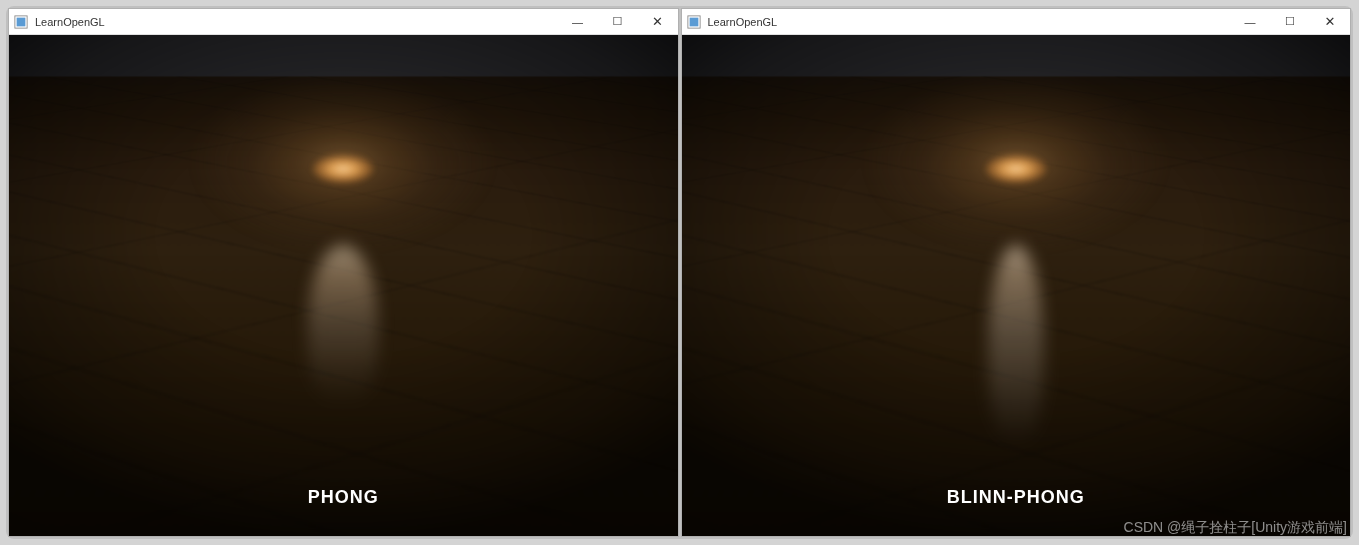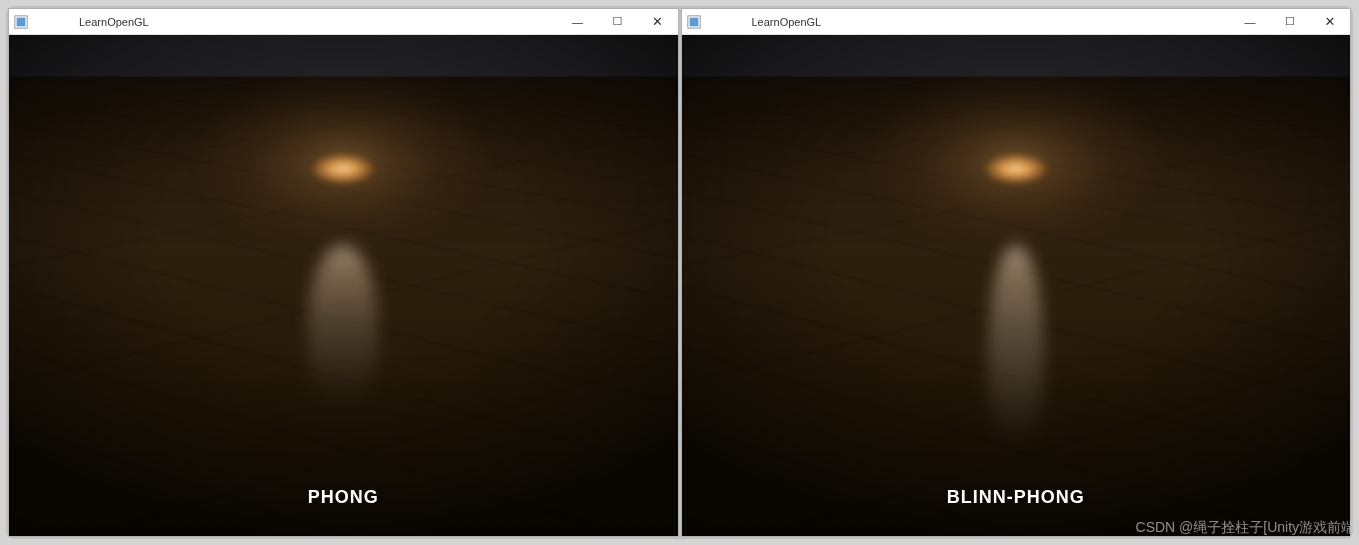--- a/index.html
+++ b/index.html
@@ -59,21 +59,20 @@
     
     .app-icon svg {
       width: 14px;
       height: 14px;
     }
     
     .title-text {
       font-size: 11px;
       color: #333;
       flex: 1;
-      margin-left: 44px;
     }
     
     .window-controls {
       display: flex;
       height: 100%;
     }
     
     .win-btn {
       width: 40px;
       height: 100%;
@@ -196,21 +195,21 @@
       font-weight: bold;
       font-size: 18px;
       letter-spacing: 1px;
       font-family: Arial, sans-serif;
       z-index: 5;
     }
     
     .watermark {
       position: absolute;
       bottom: 8px;
-      right: 0;
+      right: 12px;
       color: rgba(200,200,200,0.7);
       font-size: 14px;
       z-index: 20;
       font-family: Arial, "Microsoft YaHei", sans-serif;
     }
     
     .vignette {
       position: absolute;
       inset: 0;
       background: radial-gradient(ellipse 70% 60% at 50% 40%, transparent 0%, transparent 40%, rgba(0,0,0,0.4) 80%, rgba(0,0,0,0.7) 100%);

